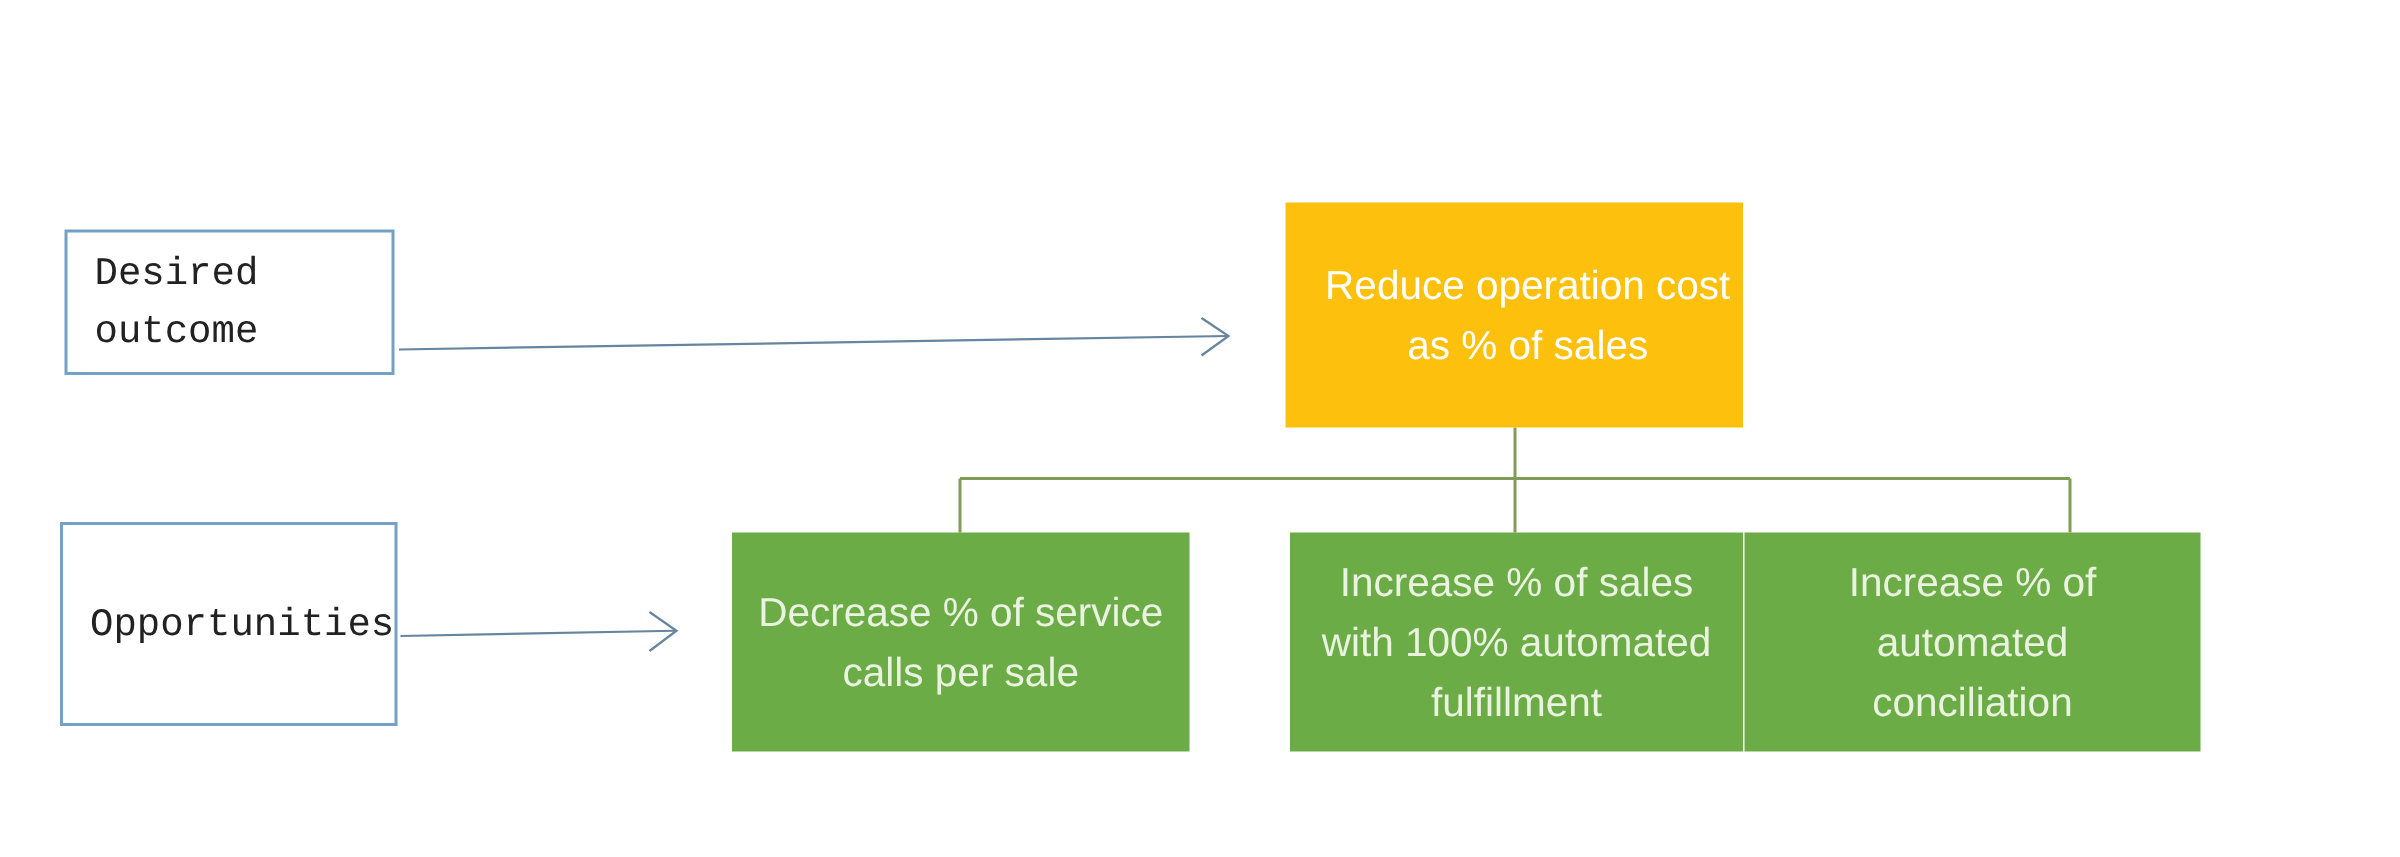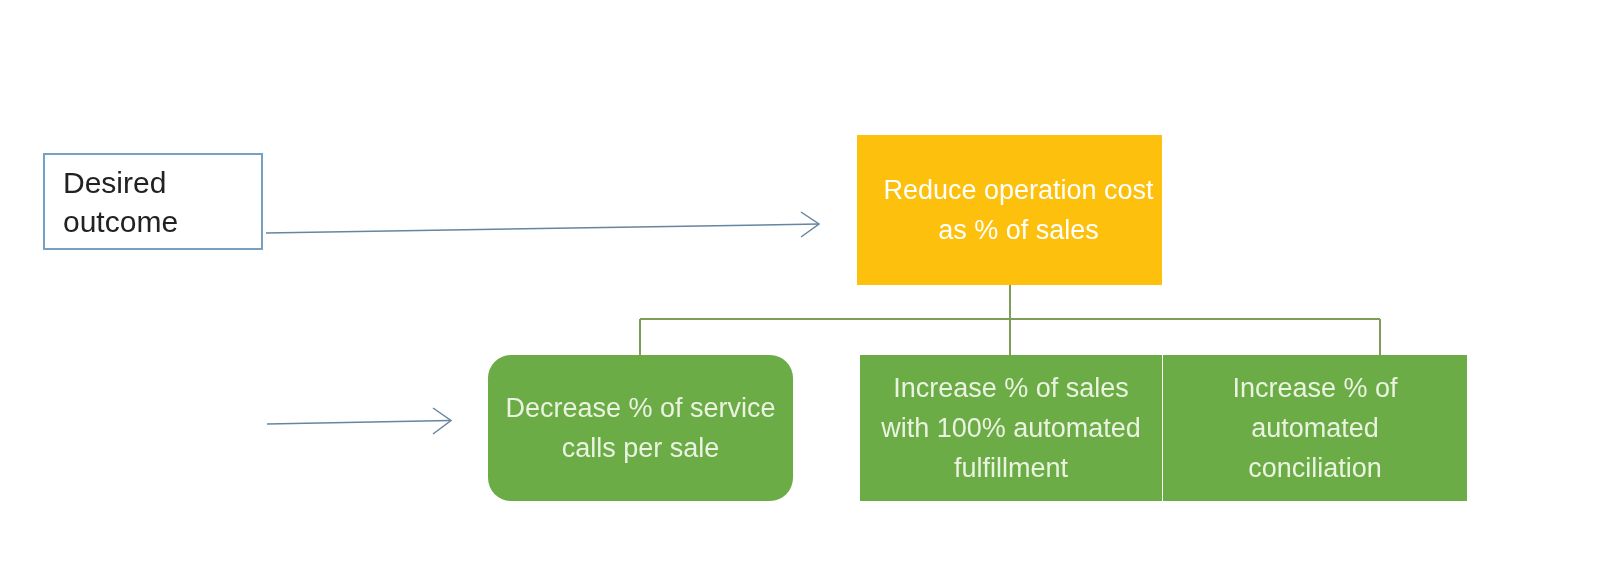--- a/index.html
+++ b/index.html
@@ -28,25 +28,26 @@
     display: flex;
     align-items: center;
   }
   .node .txt {
     white-space: pre-line;
     line-height: 40px;
   }
   .label-box {
     background: #ffffff;
     border: 2px solid #4d7c0f;
-    font-size: 30px;
+    font-size: 26px;
     color: #222222;
     padding-left: 18px;
     justify-content: flex-start;
     text-align: left;
+    font-family: Liberation Mono, monospace;
   }
   .label-box .txt { line-height: 39px; }
   .outcome-box {
     font-size: 27px;
     justify-content: center;
     text-align: center;
   }
   .opportunity-box {
     font-size: 27px;
     justify-content: center;
@@ -79,27 +80,30 @@
       <path d="M 267 424 L 450 420.5"></path>
       <path d="M 433 408 L 451 420.5 L 433 434"></path>
     </g>
   </svg>
 
   <div class="node label-box" id="desired-box" style="border-color: rgb(116, 162, 199);">
     <span class="txt">Desired
 outcome</span>
   </div>
 
+  <div class="node label-box" id="opps-box" style="border-color: rgb(116, 162, 199);">
+    <span class="txt">Opportunities</span>
+  </div>
 
   <div class="node outcome-box" id="outcome-box" style="background-color: rgb(253, 192, 13);">
     <span class="txt" style="color: rgb(255, 255, 255);">Reduce operation cost
 as % of sales</span>
   </div>
 
-  <div class="node opportunity-box" id="opp-box-0" style="background-color: rgb(108, 172, 71); border-radius: 23px;">
+  <div class="node opportunity-box" id="opp-box-0" style="background-color: rgb(108, 172, 71);">
     <span class="txt" style="color: rgb(234, 243, 224);">Decrease % of service
 calls per sale</span>
   </div>
 
   <div class="node opportunity-box" id="opp-box-1" style="background-color: rgb(108, 172, 71); align-items: center;">
     <span class="txt" style="color: rgb(234, 243, 224);">Increase % of sales
 with 100% automated
 fulfillment</span>
   </div>
 

